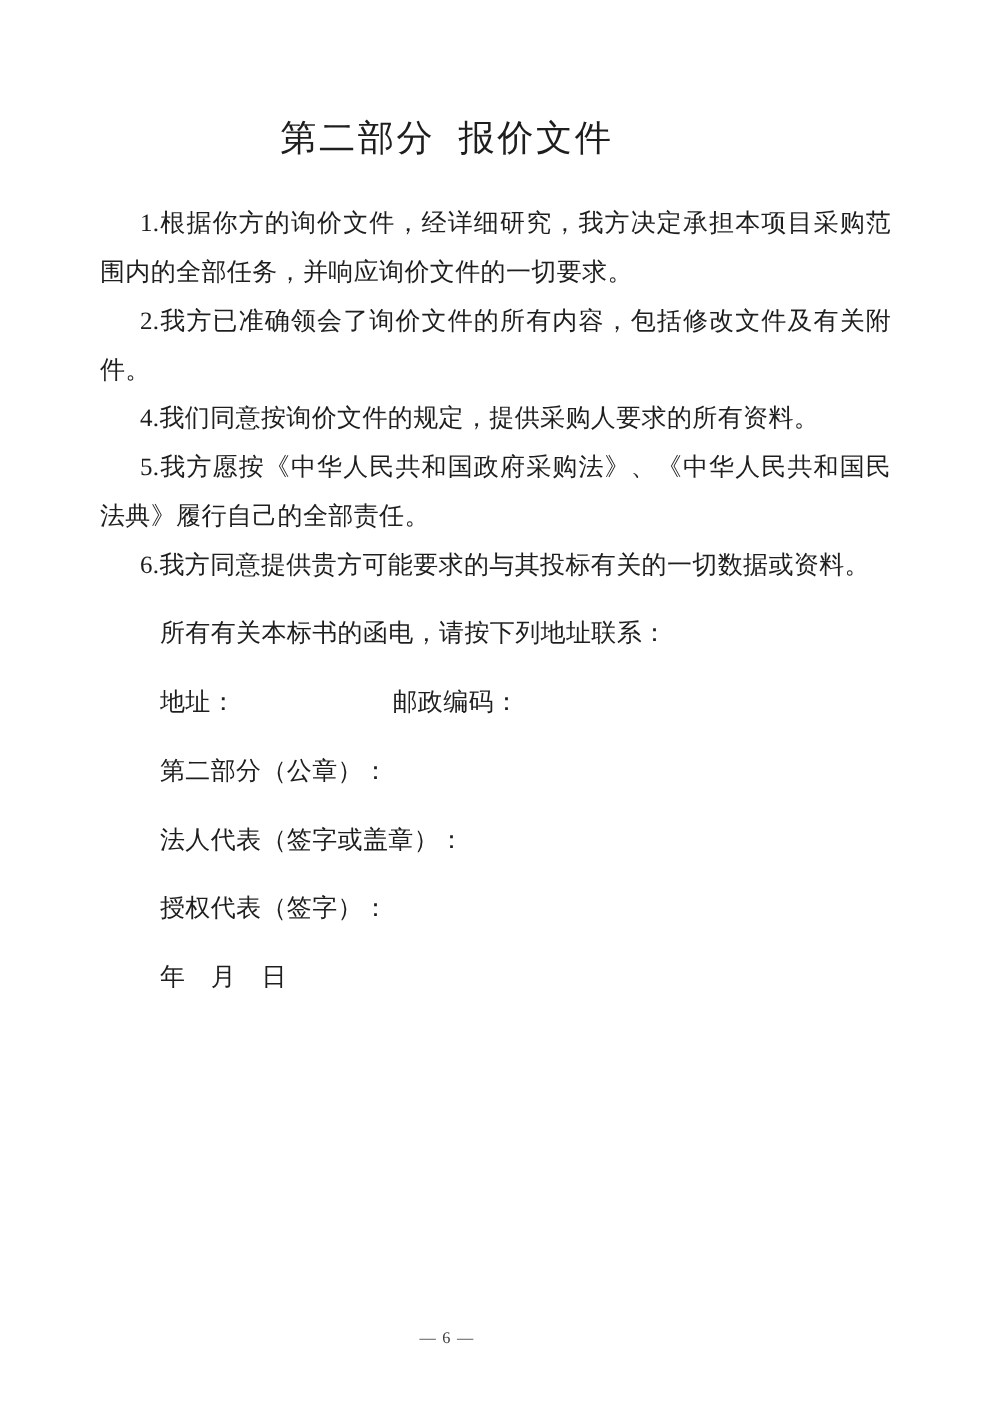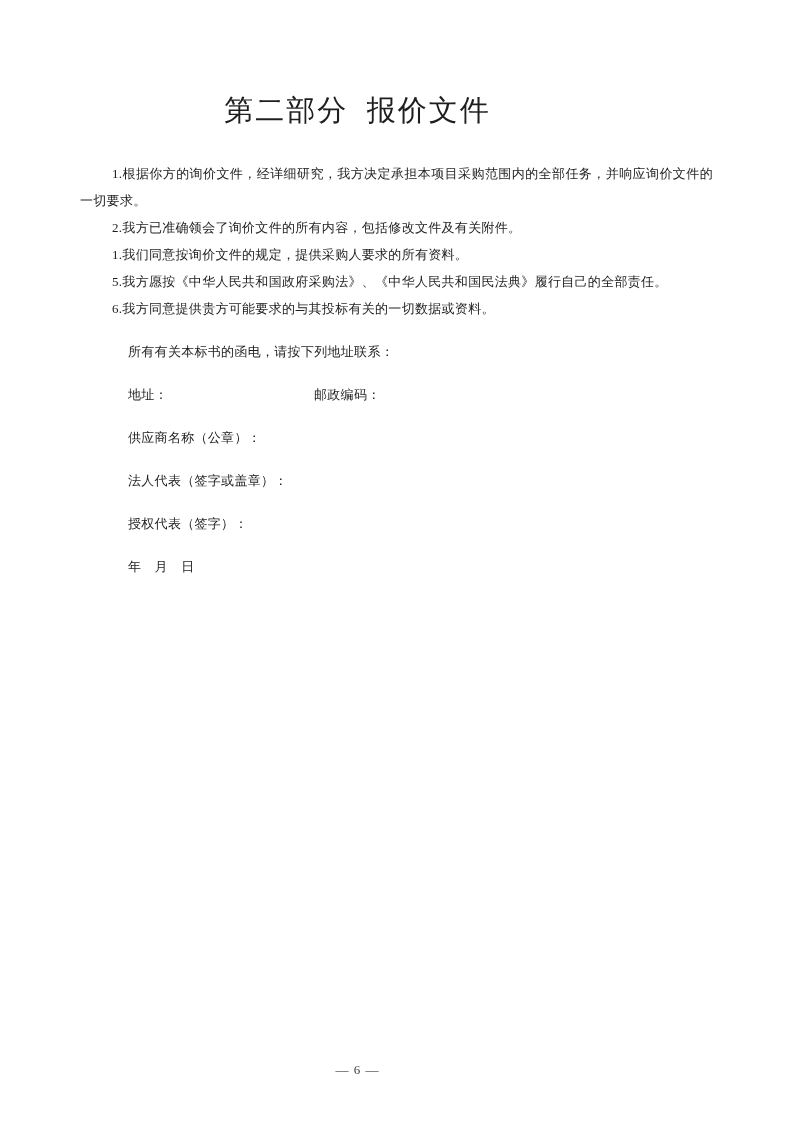--- a/index.html
+++ b/index.html
@@ -25,22 +25,22 @@
     font-size: 29px;
     font-weight: 400;
     letter-spacing: 2px;
     white-space: pre;
   }
   .content {
     position: absolute;
     top: 160px;
     left: 80px;
     width: 633px;
-    font-size: 13px;
-    line-height: 27px;
+    font-size: 20px;
+    line-height: 39px;
     text-align: justify;
     letter-spacing: 0.3px;
   }
   .para {
     margin: 0;
     text-indent: 32px;
   }
   .field-row {
     margin: 16px;
     padding-left: 32px;
@@ -68,32 +68,32 @@
 <body>
 
 <div class="page">
 
   <div class="doc-title">第二部分  报价文件</div>
 
   <div class="content">
 
     <p class="para">1.根据你方的询价文件，经详细研究，我方决定承担本项目采购范围内的全部任务，并响应询价文件的一切要求。</p>
     <p class="para">2.我方已准确领会了询价文件的所有内容，包括修改文件及有关附件。</p>
-    <p class="para">1.我们同意按询价文件的规定，提供采购人要求的所有资料。</p>
+    <p class="para">4.我们同意按询价文件的规定，提供采购人要求的所有资料。</p>
     <p class="para">5.我方愿按《中华人民共和国政府采购法》、《中华人民共和国民法典》履行自己的全部责任。</p>
     <p class="para">6.我方同意提供贵方可能要求的与其投标有关的一切数据或资料。</p>
 
     <p class="field-row">所有有关本标书的函电，请按下列地址联系：</p>
 
     <p class="field-row">
       <span class="label-left">地址：</span><span class="label-right">邮政编码：</span>
     </p>
 
 
-    <p class="field-row">供应商名称（公章）：</p>
+    <p class="field-row">第二部分（公章）：</p>
 
     <p class="field-row">法人代表（签字或盖章）：</p>
 
     <p class="field-row">授权代表（签字）：</p>
 
     <p class="field-row">年　月　日</p>
 
   </div>
 
   <div class="footer">— 6 —</div>

